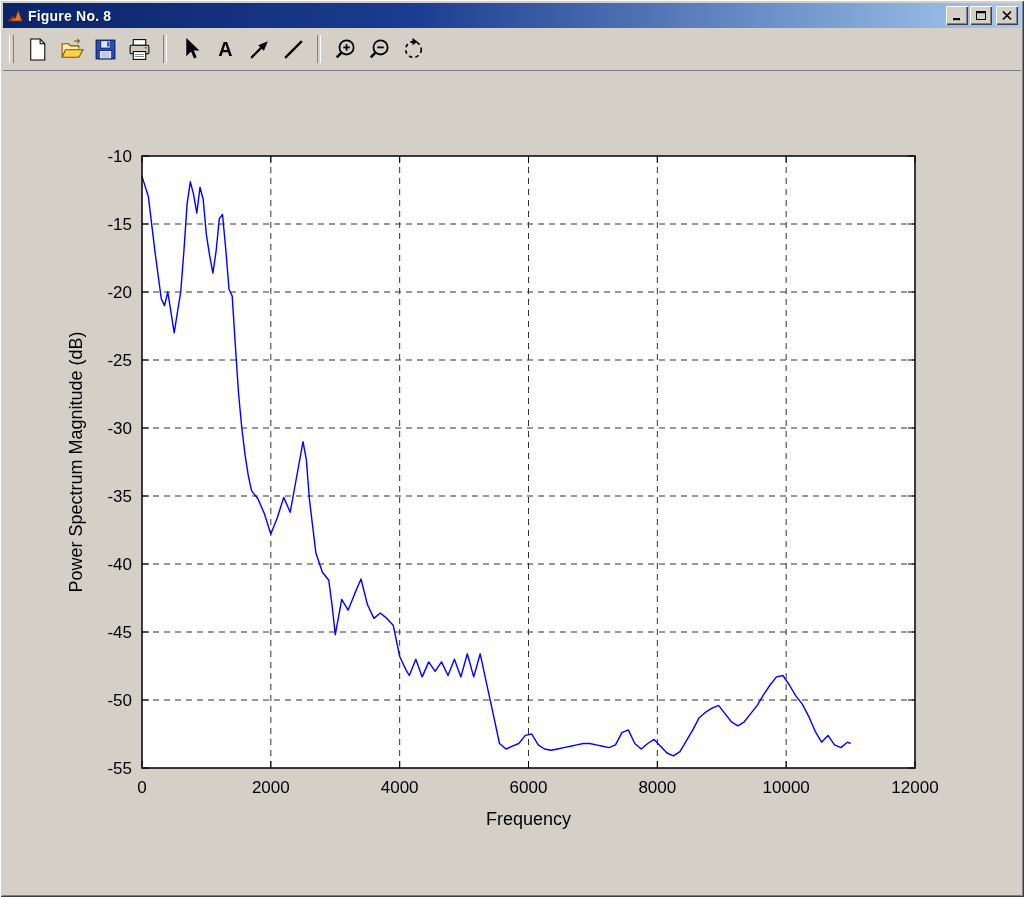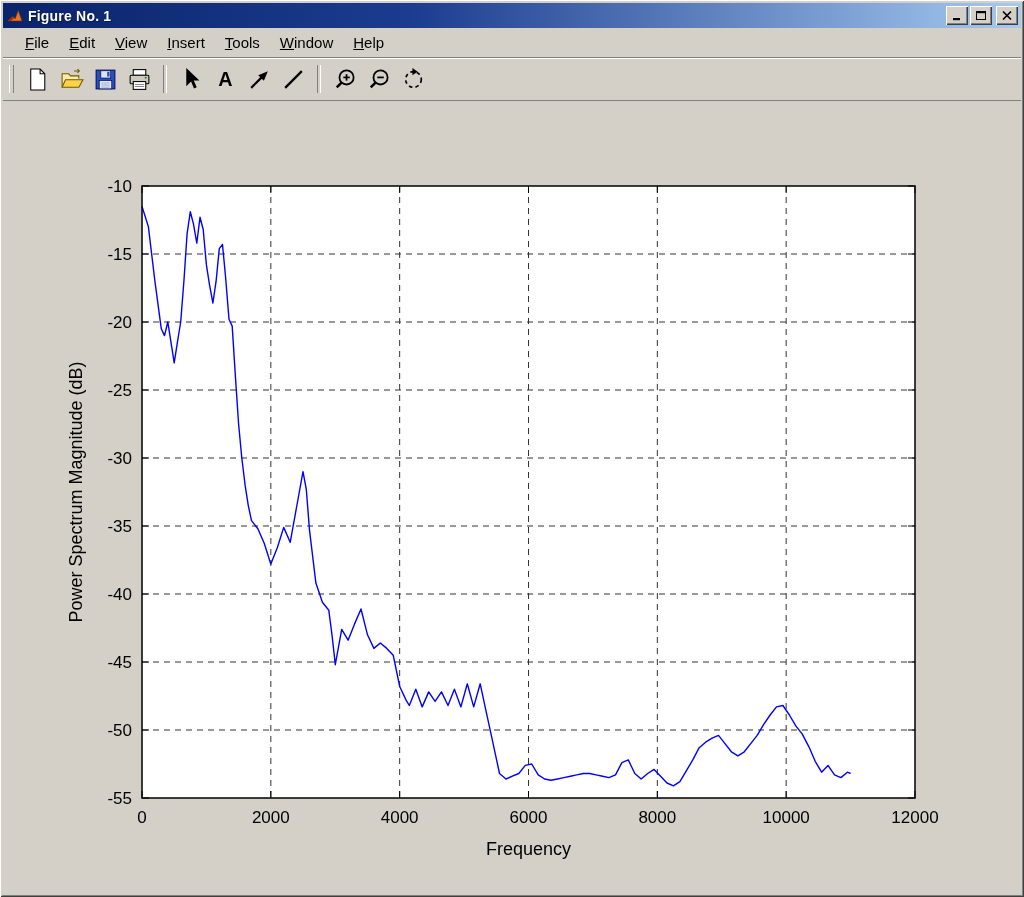--- a/index.html
+++ b/index.html
@@ -74,48 +74,39 @@
 </head>
 <body>
 
 <div class="window">
 
   <div class="title-bar">
     <svg class="title-icon" viewBox="0 0 16 16">
       <path d="M1 13 L6 8.6 L8.2 10.8 L11.2 2.4 L15 13 Z" fill="#e87722" stroke="#7a2e00" stroke-width="0.6"></path>
       <path d="M1 13 L6 8.6 L7.4 10 L4 13 Z" fill="#b02a0e"></path>
     </svg>
-    <span class="title-text">Figure No. 1</span>
+    <span class="title-text">Figure No. 8</span>
     <div class="win-btn">
       <svg width="12" height="11" viewBox="0 0 12 11">
           <rect x="2" y="8" width="7" height="2.2" fill="#000"></rect>
         </svg>
     </div>
     <div class="win-btn">
       <svg width="12" height="11" viewBox="0 0 12 11">
           <rect x="1.5" y="1.5" width="9" height="8" fill="none" stroke="#000" stroke-width="1"></rect>
           <line x1="1.5" y1="2.3" x2="10.5" y2="2.3" stroke="#000" stroke-width="1.8"></line>
         </svg>
     </div>
     <div class="win-btn close">
       <svg width="12" height="11" viewBox="0 0 12 11">
           <path d="M2 1.5 L10 9.5 M10 1.5 L2 9.5" stroke="#000" stroke-width="1.7"></path>
         </svg>
     </div>
   </div>
 
-  <div class="menu-bar">
-      <span class="menu-item"><u>F</u>ile</span>
-      <span class="menu-item"><u>E</u>dit</span>
-      <span class="menu-item"><u>V</u>iew</span>
-      <span class="menu-item"><u>I</u>nsert</span>
-      <span class="menu-item"><u>T</u>ools</span>
-      <span class="menu-item"><u>W</u>indow</span>
-      <span class="menu-item"><u>H</u>elp</span>
-    </div>
 
   <div class="toolbar">
     <div class="tb-grip"></div>
   <div class="tb-btn">
         <svg viewBox="0 0 24 24">
           <path d="M5.5 2h9l4.5 4.5V22H5.5z" fill="#fff" stroke="#000"></path>
           <path d="M14.5 2v4.5H19" fill="none" stroke="#000"></path>
         </svg>
       </div>
       <div class="tb-btn">

